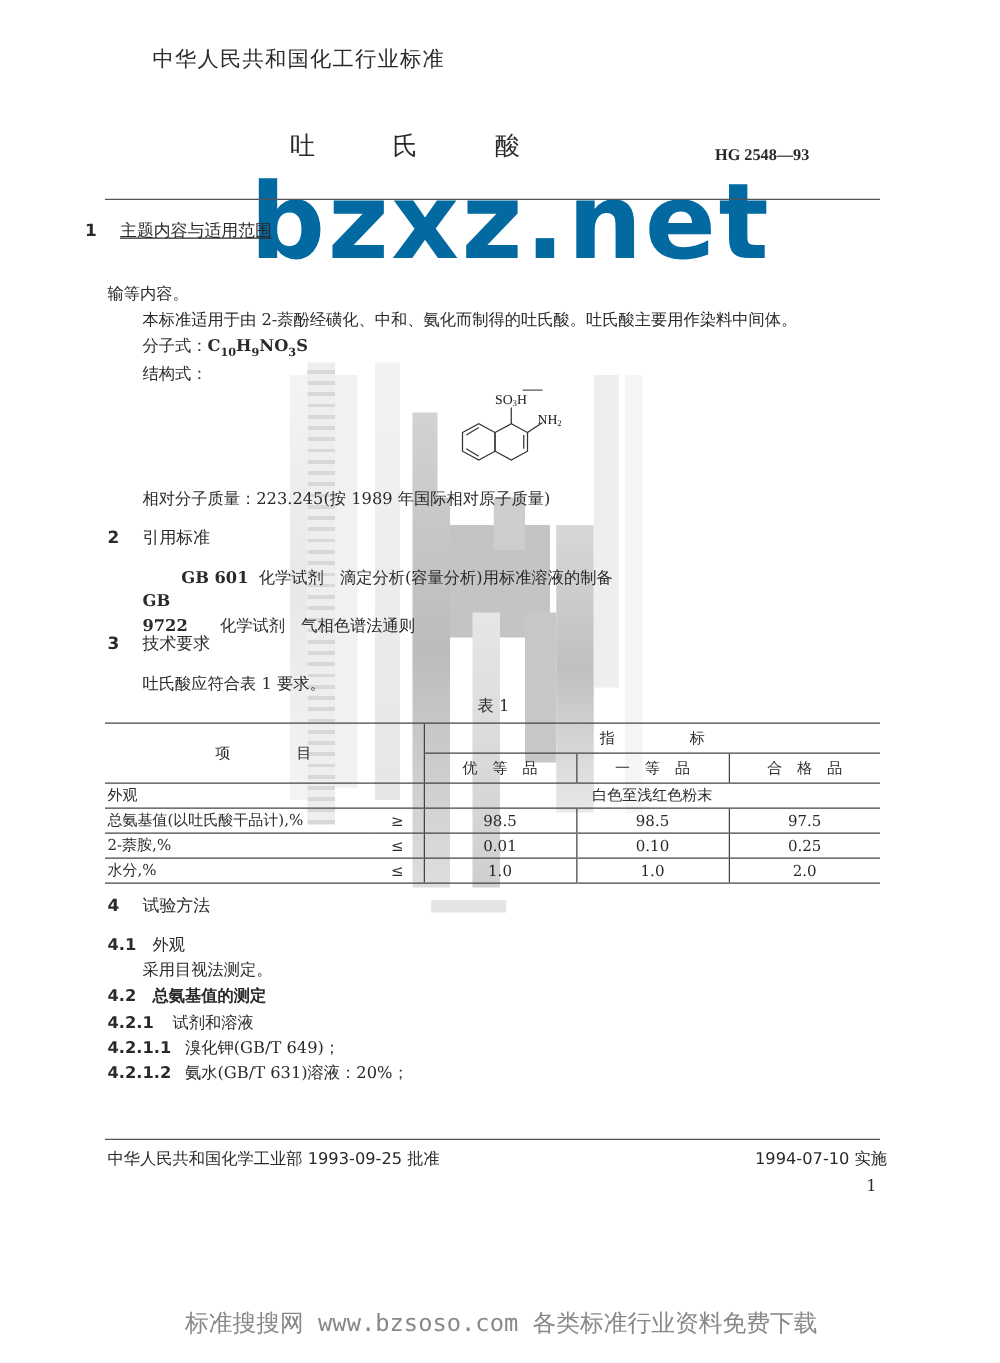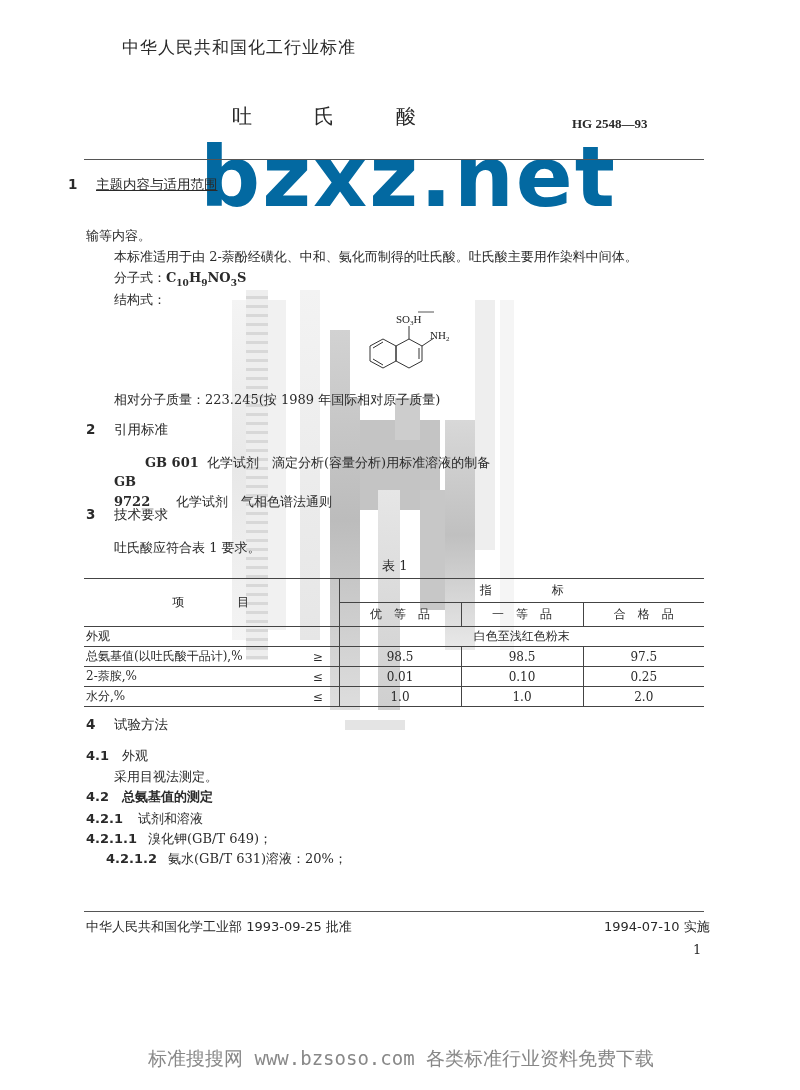--- a/index.html
+++ b/index.html
@@ -174,21 +174,21 @@
   <div class="abs sec" style="left:86px;top:788px;font-size:13px;">
     <span class="num" style="width:36px;">4.2</span><span class="bold">总氨基值的测定</span>
   </div>
   <div class="abs para mono-step" style="left:86px;top:809px;">
     <span class="num" style="width:52px;">4.2.1</span><span>试剂和溶液</span>
   </div>
   <div class="abs para mono-step" style="left:86px;top:829px;">
     <span class="num" style="width:62px;">4.2.1.1</span><span>溴化钾(GB/T 649)；</span>
   </div>
   <div class="abs para mono-step" style="left:86px;top:849px;">
-    <span class="num" style="width:62px;margin-left:20px;">4.2.1.2</span><span>氨水(GB/T 631)溶液：20%；</span>
+    <span class="num" style="width:62px;">4.2.1.2</span><span>氨水(GB/T 631)溶液：20%；</span>
   </div>
 
   <div class="abs footer-line"></div>
   <div class="abs sans" style="left:86px;top:918px;font-size:13px;">中华人民共和国化学工业部 1993-09-25 批准</div>
   <div class="abs sans" style="left:604px;top:918px;font-size:13px;">1994-07-10 实施</div>
   <div class="abs" style="left:693px;top:942px;font-size:13px;">1</div>
 
   <div class="abs bottom-wm">标准搜搜网 www.bzsoso.com 各类标准行业资料免费下载</div>
 </div>
 

